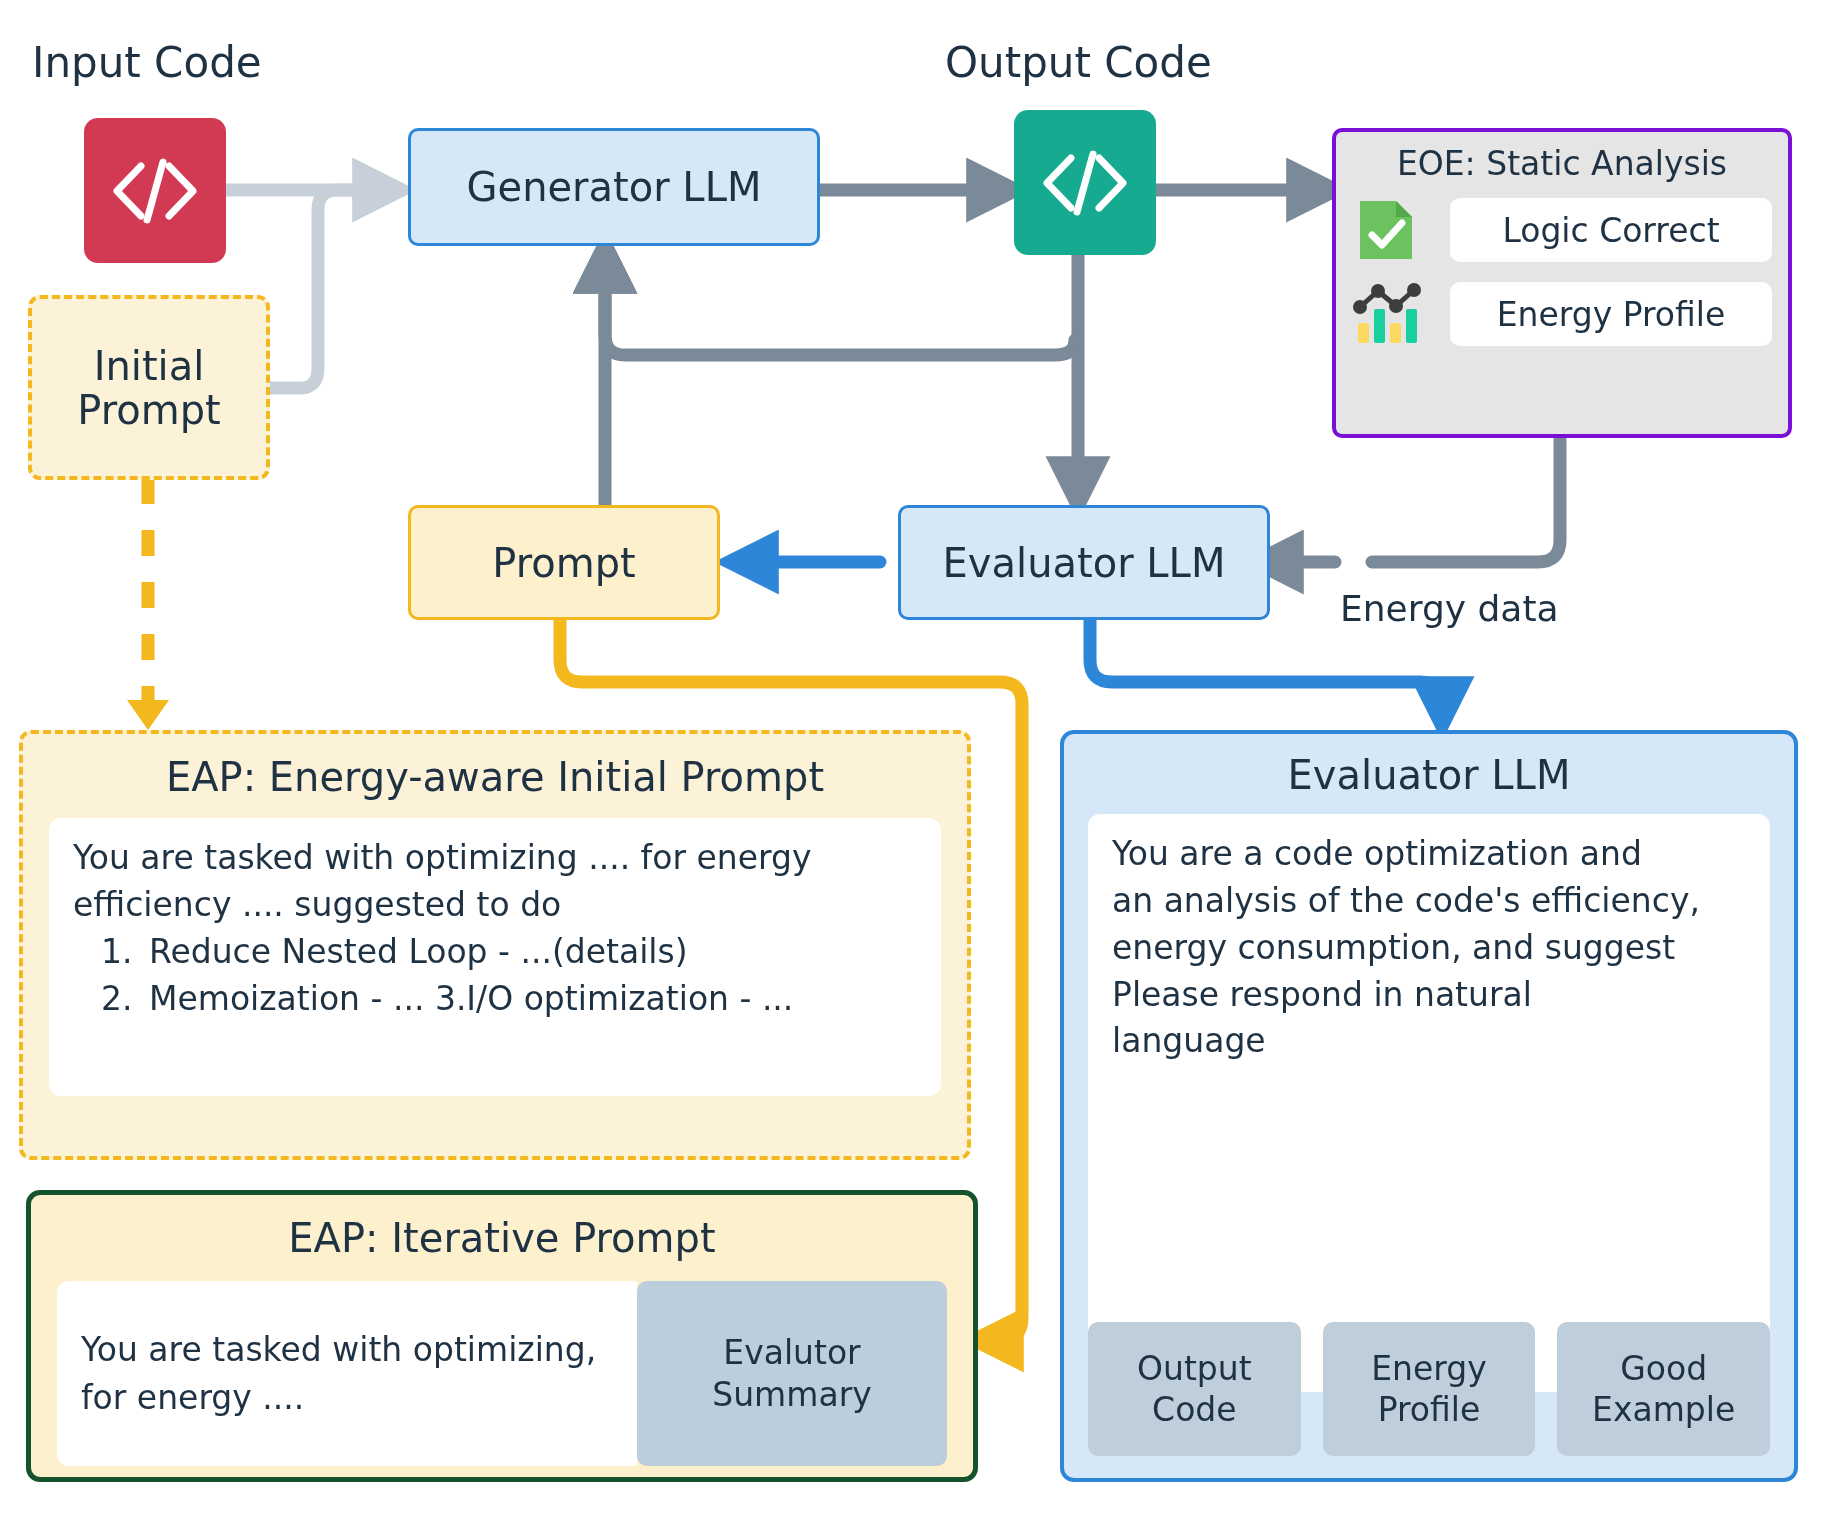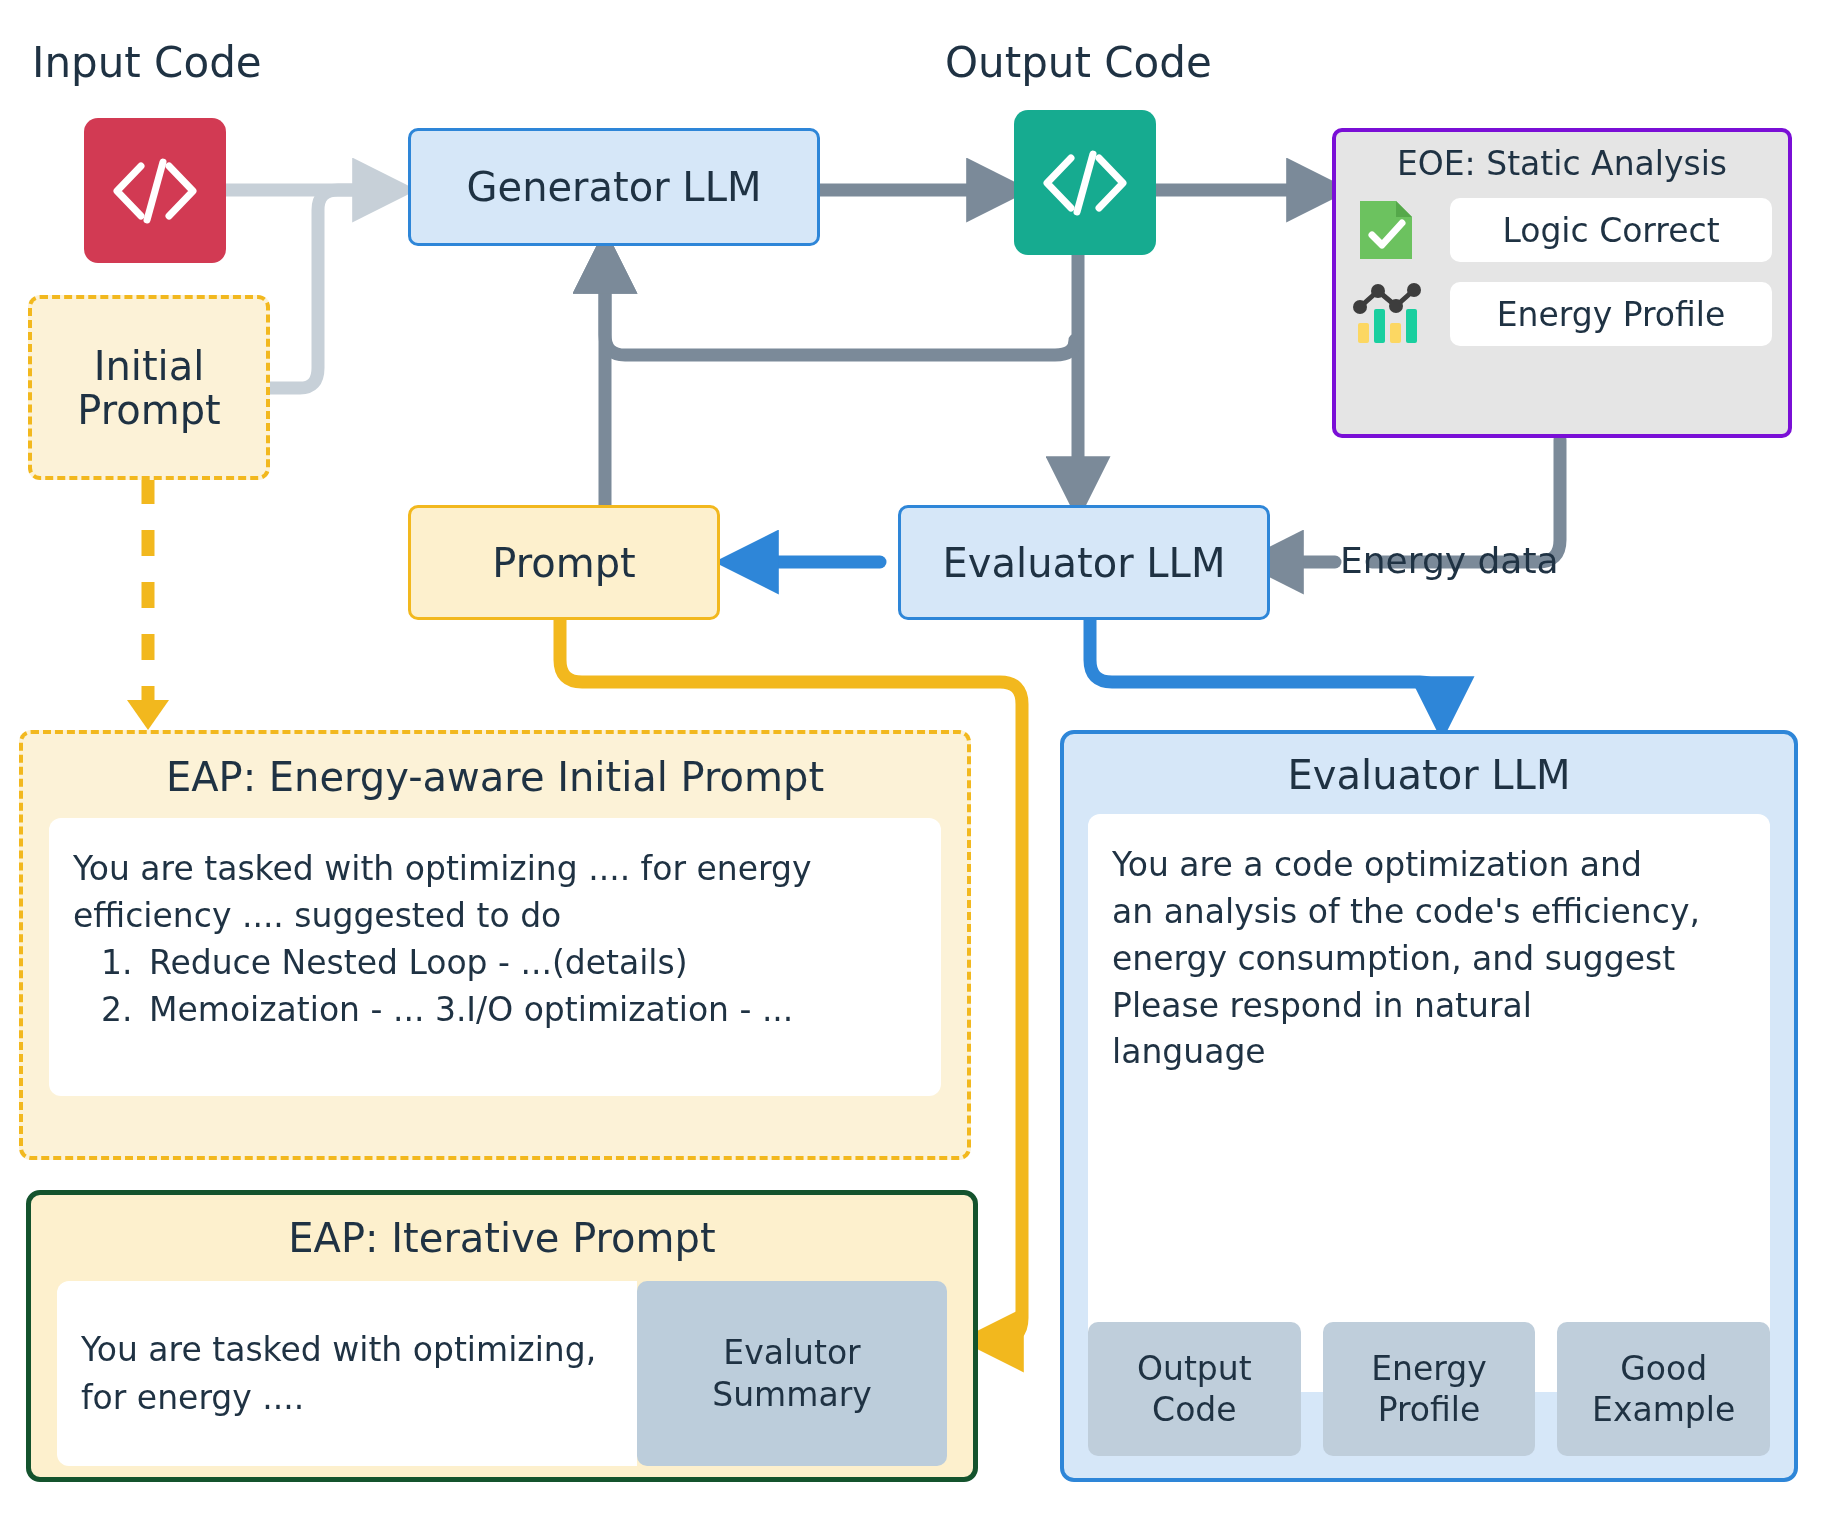--- a/index.html
+++ b/index.html
@@ -94,21 +94,21 @@
     font-size: 40px;
     color: #1f3243;
     line-height: 1.15;
   }
   .panel-body {
     background: #ffffff;
     border-radius: 12px;
     font-size: 33px;
     color: #1f3243;
     line-height: 1.42;
-    padding: 28px 24px;
+    padding: 17px 24px;
   }
   .panel-eap-init {
     background: #fcf2d7;
     border: 4px dashed #f2b81e;
     border-radius: 12px;
     padding: 20px 26px 26px 26px;
   }
   .panel-eap-iter {
     background: #fdf0cd;
     border: 5px solid #14532d;
@@ -167,20 +167,21 @@
   svg.arrows {
     position: absolute;
     left: 0; top: 0;
     width: 1824px; height: 1524px;
     pointer-events: none;
   }
   .lbl-energy {
     font-size: 36px;
     color: #1f3243;
     white-space: nowrap;
+    margin-top: 48px;
   }
 </style>
 </head>
 <body>
 
 <div id="canvas">
 
   <svg class="arrows" viewBox="0 0 1824 1524">
     <defs>
       <marker id="mk-gray" markerWidth="5" markerHeight="5" refX="2.6" refY="2.5" orient="auto">

